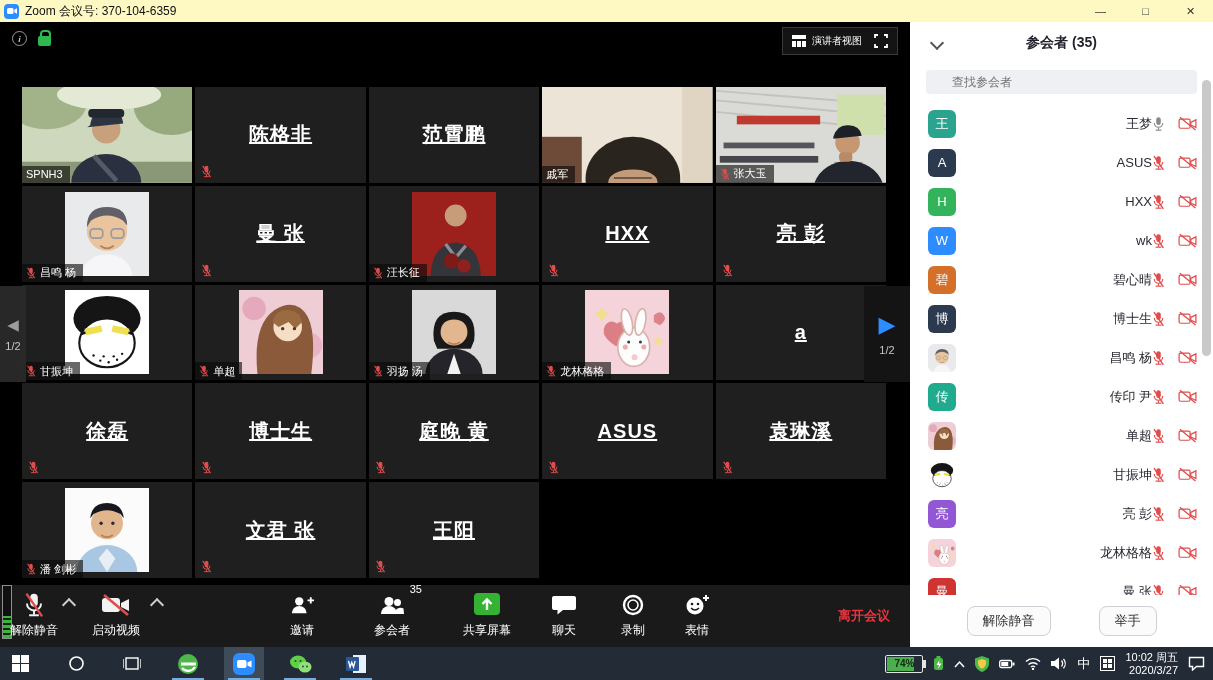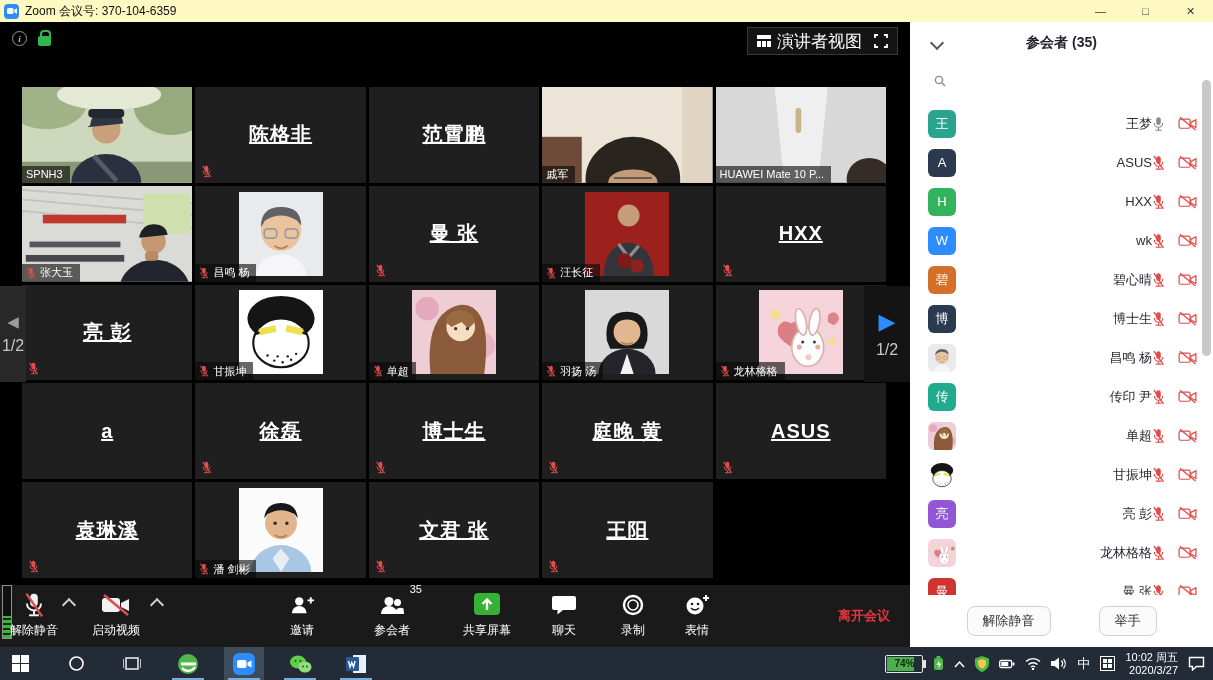--- a/index.html
+++ b/index.html
@@ -17,41 +17,41 @@
   
   #main{position:absolute;left:0;top:22px;width:910px;height:625px;background:#000;}
   .info-ic{position:absolute;left:12px;top:9px;width:13px;height:13px;border:1.5px solid #9a9a9a;
     border-radius:50%;color:#c2c2c2;font:italic bold 9px "Liberation Serif",serif;
     display:flex;align-items:center;justify-content:center;}
   .lock{position:absolute;left:38px;top:14px;width:13px;height:10px;background:#2fb84e;border-radius:2px;}
   .lock:before{content:'';position:absolute;top:-6px;left:2px;width:7px;height:7px;
     border:2px solid #2fb84e;border-bottom:none;border-radius:4px 4px 0 0;}
   #viewpill{position:absolute;right:12px;top:5px;height:26px;background:#141414;border:1px solid #3a3a3a;
     display:flex;align-items:center;padding:0 9px;gap:12px;}
-  #speaker-view-btn{display:flex;align-items:center;gap:6px;color:#fff;font-size:17px;}
+  #speaker-view-btn{display:flex;align-items:center;gap:6px;color:#fff;font-size:10px;}
   
   #video-grid{position:absolute;left:22px;top:65px;width:864px;height:491px;display:grid;
     grid-template-columns:repeat(5,1fr);grid-template-rows:repeat(5,1fr);gap:3px;}
   .tile{position:relative;background:#1f1f1f;overflow:hidden;}
   .tile.active{box-shadow:inset 0 0 0 3px #c9d64b, inset 0 0 0 5px #7da23c;}
   .tile-name{position:absolute;inset:0;display:flex;align-items:center;justify-content:center;
     color:#fff;font-weight:bold;font-size:20px;letter-spacing:1px;text-decoration:underline;}
   .tile-mic{position:absolute;left:6px;bottom:5px;line-height:0;}
   .tile-badge{position:absolute;left:0;bottom:0;background:rgba(10,10,10,.62);color:#fff;
     font-size:11px;padding:3px 7px 3px 4px;display:flex;align-items:center;gap:4px;line-height:1;}
   .scene{position:absolute;inset:0;width:100%;height:100%;}
   .avatar-box{position:absolute;left:50%;top:50%;transform:translate(-50%,-50%);
     width:84px;height:84px;line-height:0;}
   .pager{position:absolute;display:flex;flex-direction:column;align-items:center;
     justify-content:center;gap:6px;z-index:5;}
   #pager-left{left:0;top:264px;width:26px;height:96px;background:rgba(42,42,42,.95);}
   #pager-left .arr{color:#9c9c9c;font-size:15px;}
   #pager-right{left:864px;top:264px;width:46px;height:96px;background:#141414;}
   #pager-right .arr{color:#2d8cff;font-size:22px;}
-  .pagenum{color:#c7c7c7;font-size:16px;}
+  .pagenum{color:#c7c7c7;font-size:11px;}
   
   #toolbar{position:absolute;left:0;bottom:0;width:910px;height:62px;background:#1a1a1a;}
   .tbtn{position:absolute;top:7px;transform:translateX(-50%);display:flex;flex-direction:column;
     align-items:center;gap:4px;color:#fff;font-size:12px;}
   .tbtn .ickr{height:26px;display:flex;align-items:center;position:relative;line-height:0;}
   .chev-up{position:absolute;top:15px;width:8px;height:8px;border-left:2px solid #cfcfcf;
     border-top:2px solid #cfcfcf;transform:rotate(45deg);}
   .sup35{position:absolute;top:-3px;right:-17px;font-size:11px;color:#fff;}
   #leave-btn{position:absolute;right:20px;top:22px;color:#e8343d;font-weight:bold;font-size:13px;}
   #meter{position:absolute;left:2px;bottom:8px;width:8px;height:52px;border:1px solid #8f8f8f;background:#101010;}
@@ -174,31 +174,20 @@
           <ellipse cx="96" cy="96" rx="50" ry="44" fill="#2a241e"></ellipse>
           <ellipse cx="96" cy="99" rx="26" ry="13" fill="#c49b78"></ellipse>
           <line x1="76" y1="95" x2="116" y2="95" stroke="#6b5a4a" stroke-width="2"></line>
         </svg>
         <div class="tile-badge">
           <span>戚军</span>
         </div>
       </div>
       <div class="tile">
         <svg class="scene" viewBox="0 0 180 100" preserveAspectRatio="none">
-          <rect width="180" height="100" fill="#d8d8d8"></rect>
-          <polygon points="62,0 118,0 108,100 72,100" fill="#efefef"></polygon>
-          <rect x="84" y="22" width="6" height="26" rx="3" fill="#c7b488"></rect>
-          <ellipse cx="162" cy="96" rx="24" ry="22" fill="#352c28"></ellipse>
-        </svg>
-        <div class="tile-badge">
-          <span>HUAWEI Mate 10 P...</span>
-        </div>
-      </div>
-      <div class="tile">
-        <svg class="scene" viewBox="0 0 180 100" preserveAspectRatio="none">
           <rect width="180" height="100" fill="#dadad6"></rect>
           <path d="M0 4 L180 18 M0 14 L180 30 M0 26 L180 44" stroke="#c2c2be" stroke-width="2" fill="none"></path>
           <rect x="128" y="8" width="50" height="42" fill="#cfe0ac"></rect>
           <rect x="22" y="30" width="88" height="9" fill="#c0392e"></rect>
           <rect x="8" y="58" width="96" height="6" fill="#55555c"></rect>
           <rect x="4" y="72" width="104" height="7" fill="#46464c"></rect>
           <path d="M104 100 a38 34 0 0 1 72 0 z" fill="#22252e"></path>
           <circle cx="139" cy="58" r="13" fill="#c69872"></circle>
           <path d="M124 52 q4 -13 16 -12 q12 0 14 11 l-30 3 z" fill="#1d2027"></path>
           <rect x="130" y="68" width="14" height="10" rx="4" fill="#b98a66"></rect>
@@ -596,20 +585,21 @@
   <div id="sb-head">
     <span class="chev-dn"></span>
     <span id="sb-title">参会者 (35)</span>
   </div>
   <span class="search-ic">
     <svg width="12" height="12" viewBox="0 0 12 12">
         <circle cx="5" cy="5" r="3.6" fill="none" stroke="#8a8a92" stroke-width="1.4"></circle>
         <line x1="8" y1="8" x2="11" y2="11" stroke="#8a8a92" stroke-width="1.4"></line>
       </svg>
   </span>
+  <input id="sb-search" placeholder="查找参会者" style="">
   <div id="plist">
       <div class="prow">
         <span class="pavatar" style="background:#2aa38f">王</span>
         <span class="pname">王梦</span>
         <span class="picons">
           <span><svg width="13" height="16" viewBox="0 0 20 24">
               <rect x="6.5" y="1.5" width="7" height="12" rx="3.5" fill="#8a8a8a"></rect>
               <path d="M3.5 10.5 a6.5 6.5 0 0 0 13 0" fill="none" stroke="#8a8a8a" stroke-width="1.8"></path>
               <line x1="10" y1="17.5" x2="10" y2="21" stroke="#8a8a8a" stroke-width="1.8"></line>
               <line x1="5.5" y1="21.5" x2="14.5" y2="21.5" stroke="#8a8a8a" stroke-width="1.8"></line>

